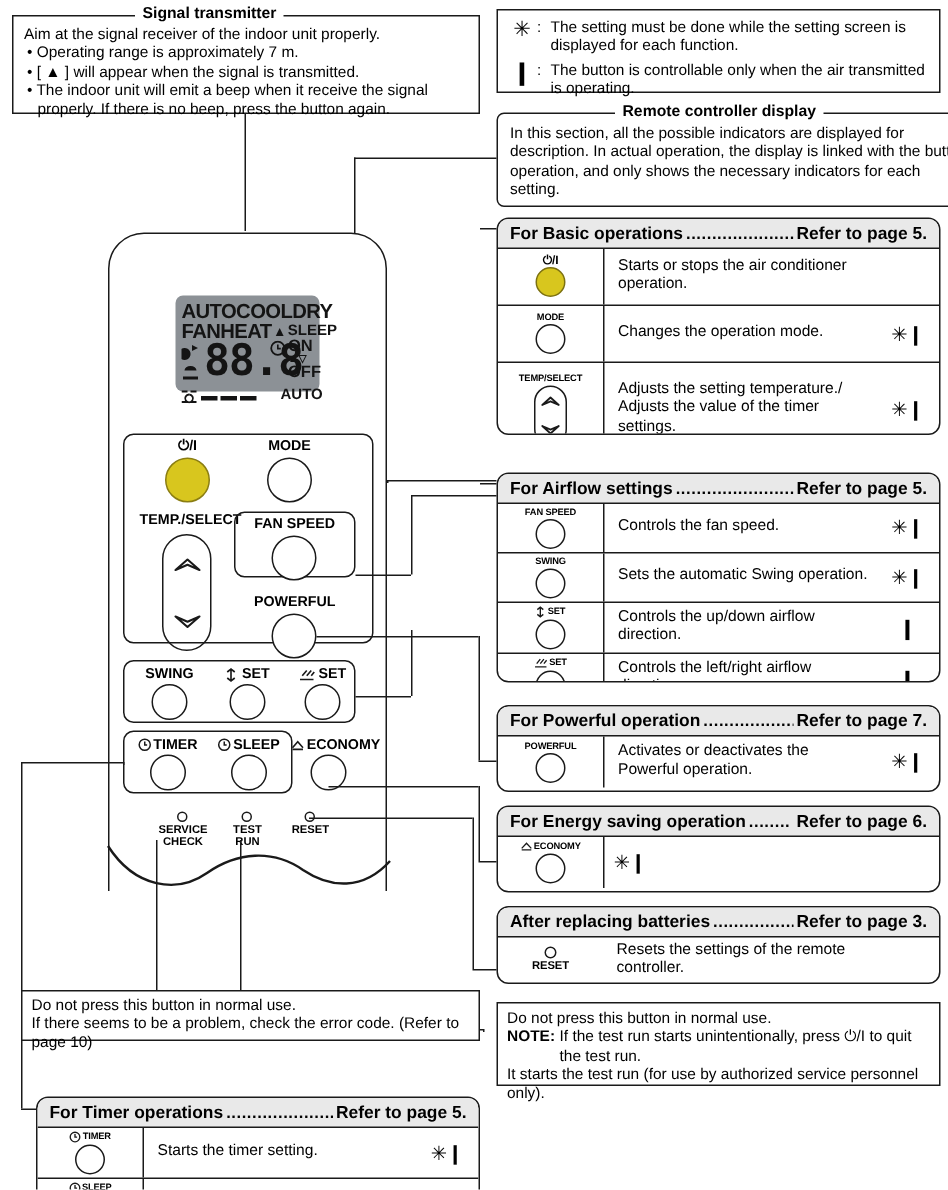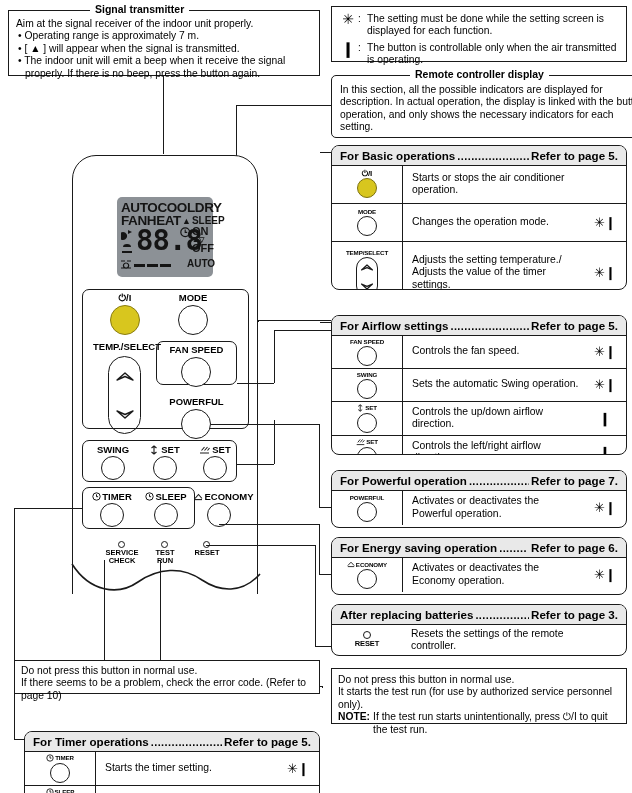--- a/index.html
+++ b/index.html
@@ -108,21 +108,21 @@
 <div class="ln lnv abs" style="left:236px;top:105px;height:103px;"></div>
 
 <div class="abs" id="remote-body" style="left:72px;top:155px;width:186px;height:455px;
      border-radius:24px 24px 0 0;"></div>
 
 <svg class="abs" style="left:70px;top:560px;" width="192" height="60">
   <path d="M2,4 C20,32 48,36 68,22 C88,8 112,6 132,20 C150,32 172,34 190,14" fill="none" stroke="#1a1a1a" stroke-width="1.6"></path>
   <rect x="0" y="34" width="192" height="26" fill="#fff"></rect>
 </svg>
 
-<div class="abs lcd" style="left:117px;top:197px;width:96px;height:80px;">
+<div class="abs lcd" style="left:117px;top:197px;width:96px;height:64px;">
   <div class="lcdtxt abs" style="left:4px;top:3px;font-size:13.5px;letter-spacing:-0.4px;">AUTOCOOLDRY</div>
   <div class="abs" style="left:4px;top:16px;display:flex;align-items:center;">
     <span class="lcdtxt" style="font-size:13.5px;letter-spacing:-0.4px;">FANHEAT</span>
     <span class="lcdtxt" style="font-size:9px;margin:0 1px;">▲</span>
     <span class="lcdtxt" style="font-size:10px;">SLEEP</span>
   </div>
 
   <svg class="abs" style="left:4px;top:31px;" width="14" height="30">
     <path d="M2,4 a4,4 0 1 0 0.1,0 M7,2 l4,2 -4,2 z" fill="#141414"></path>
     <path d="M2,19 a4,3 0 1 1 8,0 z M1,23 h10 v2 h-10 z" fill="#141414"></path>
@@ -384,21 +384,20 @@
     <div class="btncell">
       <div class="btnlabel" style="display:flex;align-items:center;gap:1px;">
         <svg width="8" height="8">
           <path d="M0.8,5.6 L4,2.2 L7.2,5.6" fill="none" stroke="#1a1a1a" stroke-width="0.9"></path>
           <path d="M0.8,6.6 h6.4" stroke="#1a1a1a" stroke-width="0.9"></path>
         </svg>
         <span>ECONOMY</span>
       </div>
       <div class="circ"></div>
     </div>
-    <div class="desc">Activates or deactivates the Economy operation.</div>
     <div class="marks">✳❙</div>
   </div>
 </div>
 
 <div class="abs card" style="left:331px;top:604px;width:296px;height:52px;">
   <div class="card-hd">
     <span class="hd-l">After replacing batteries</span>
     <span class="hd-dots">................</span>
     <span class="hd-r">Refer to page 3.</span>
   </div>
@@ -408,25 +407,25 @@
       <div class="btnlabel" style="font-size:7.5px;margin-top:1px;">RESET</div>
     </div>
     <div class="desc">Resets the settings of the remote controller.</div>
     <div class="marks"></div>
   </div>
 </div>
 
 <div class="abs framebox" style="left:331px;top:668px;width:296px;height:56px;">
   <div class="bodytext" style="padding:5px 6px 0 6px;">
     <div>Do not press this button in normal use.</div>
-    <div>It starts the test run (for use by authorized service personnel only).</div>
     <div style="display:flex;">
       <span style="font-weight:bold;white-space:nowrap;padding-right:3px;">NOTE:</span>
       <span style="padding-left:0;">If the test run starts unintentionally, press ⏻/I to quit the test run.</span>
     </div>
+    <div>It starts the test run (for use by authorized service personnel only).</div>
   </div>
 </div>
 
 <div class="abs framebox" style="left:14px;top:660px;width:306px;height:34px;">
   <div class="bodytext" style="padding:4px 6px 0 6px;">
     <div>Do not press this button in normal use.</div>
     <div>If there seems to be a problem, check the error code. (Refer to page 10)</div>
   </div>
 </div>
 

